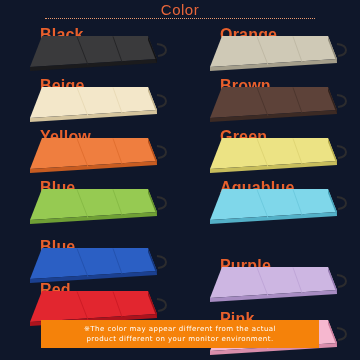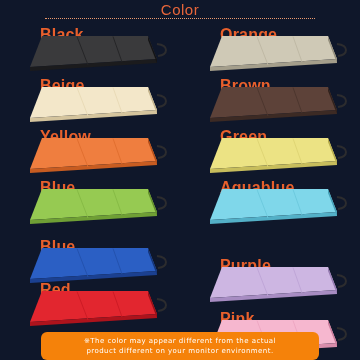--- a/index.html
+++ b/index.html
@@ -43,25 +43,24 @@
     letter-spacing:.2px;
     white-space:nowrap;
   }
   .mat-wrap{
     position:absolute;left:26px;top:10px;width:150px;height:42px;
   }
   .mat{position:absolute;left:0;top:0;width:150px;height:42px;}
 
   
   .banner{
-    position:absolute;left:41px;top:332px;width:278px;height:28px;
+    position:absolute;left:41px;top:320px;width:278px;height:28px;
     background:#f5820a;
     display:flex;align-items:center;justify-content:center;
     flex-direction:column;
-    border-radius:6px;
   }
   .banner-line{
     color:#ffffff;font-size:7px;line-height:10px;
     letter-spacing:.45px;white-space:nowrap;
     font-family:"DejaVu Sans", sans-serif;
   }
 </style>
 </head>
 <body>
 

